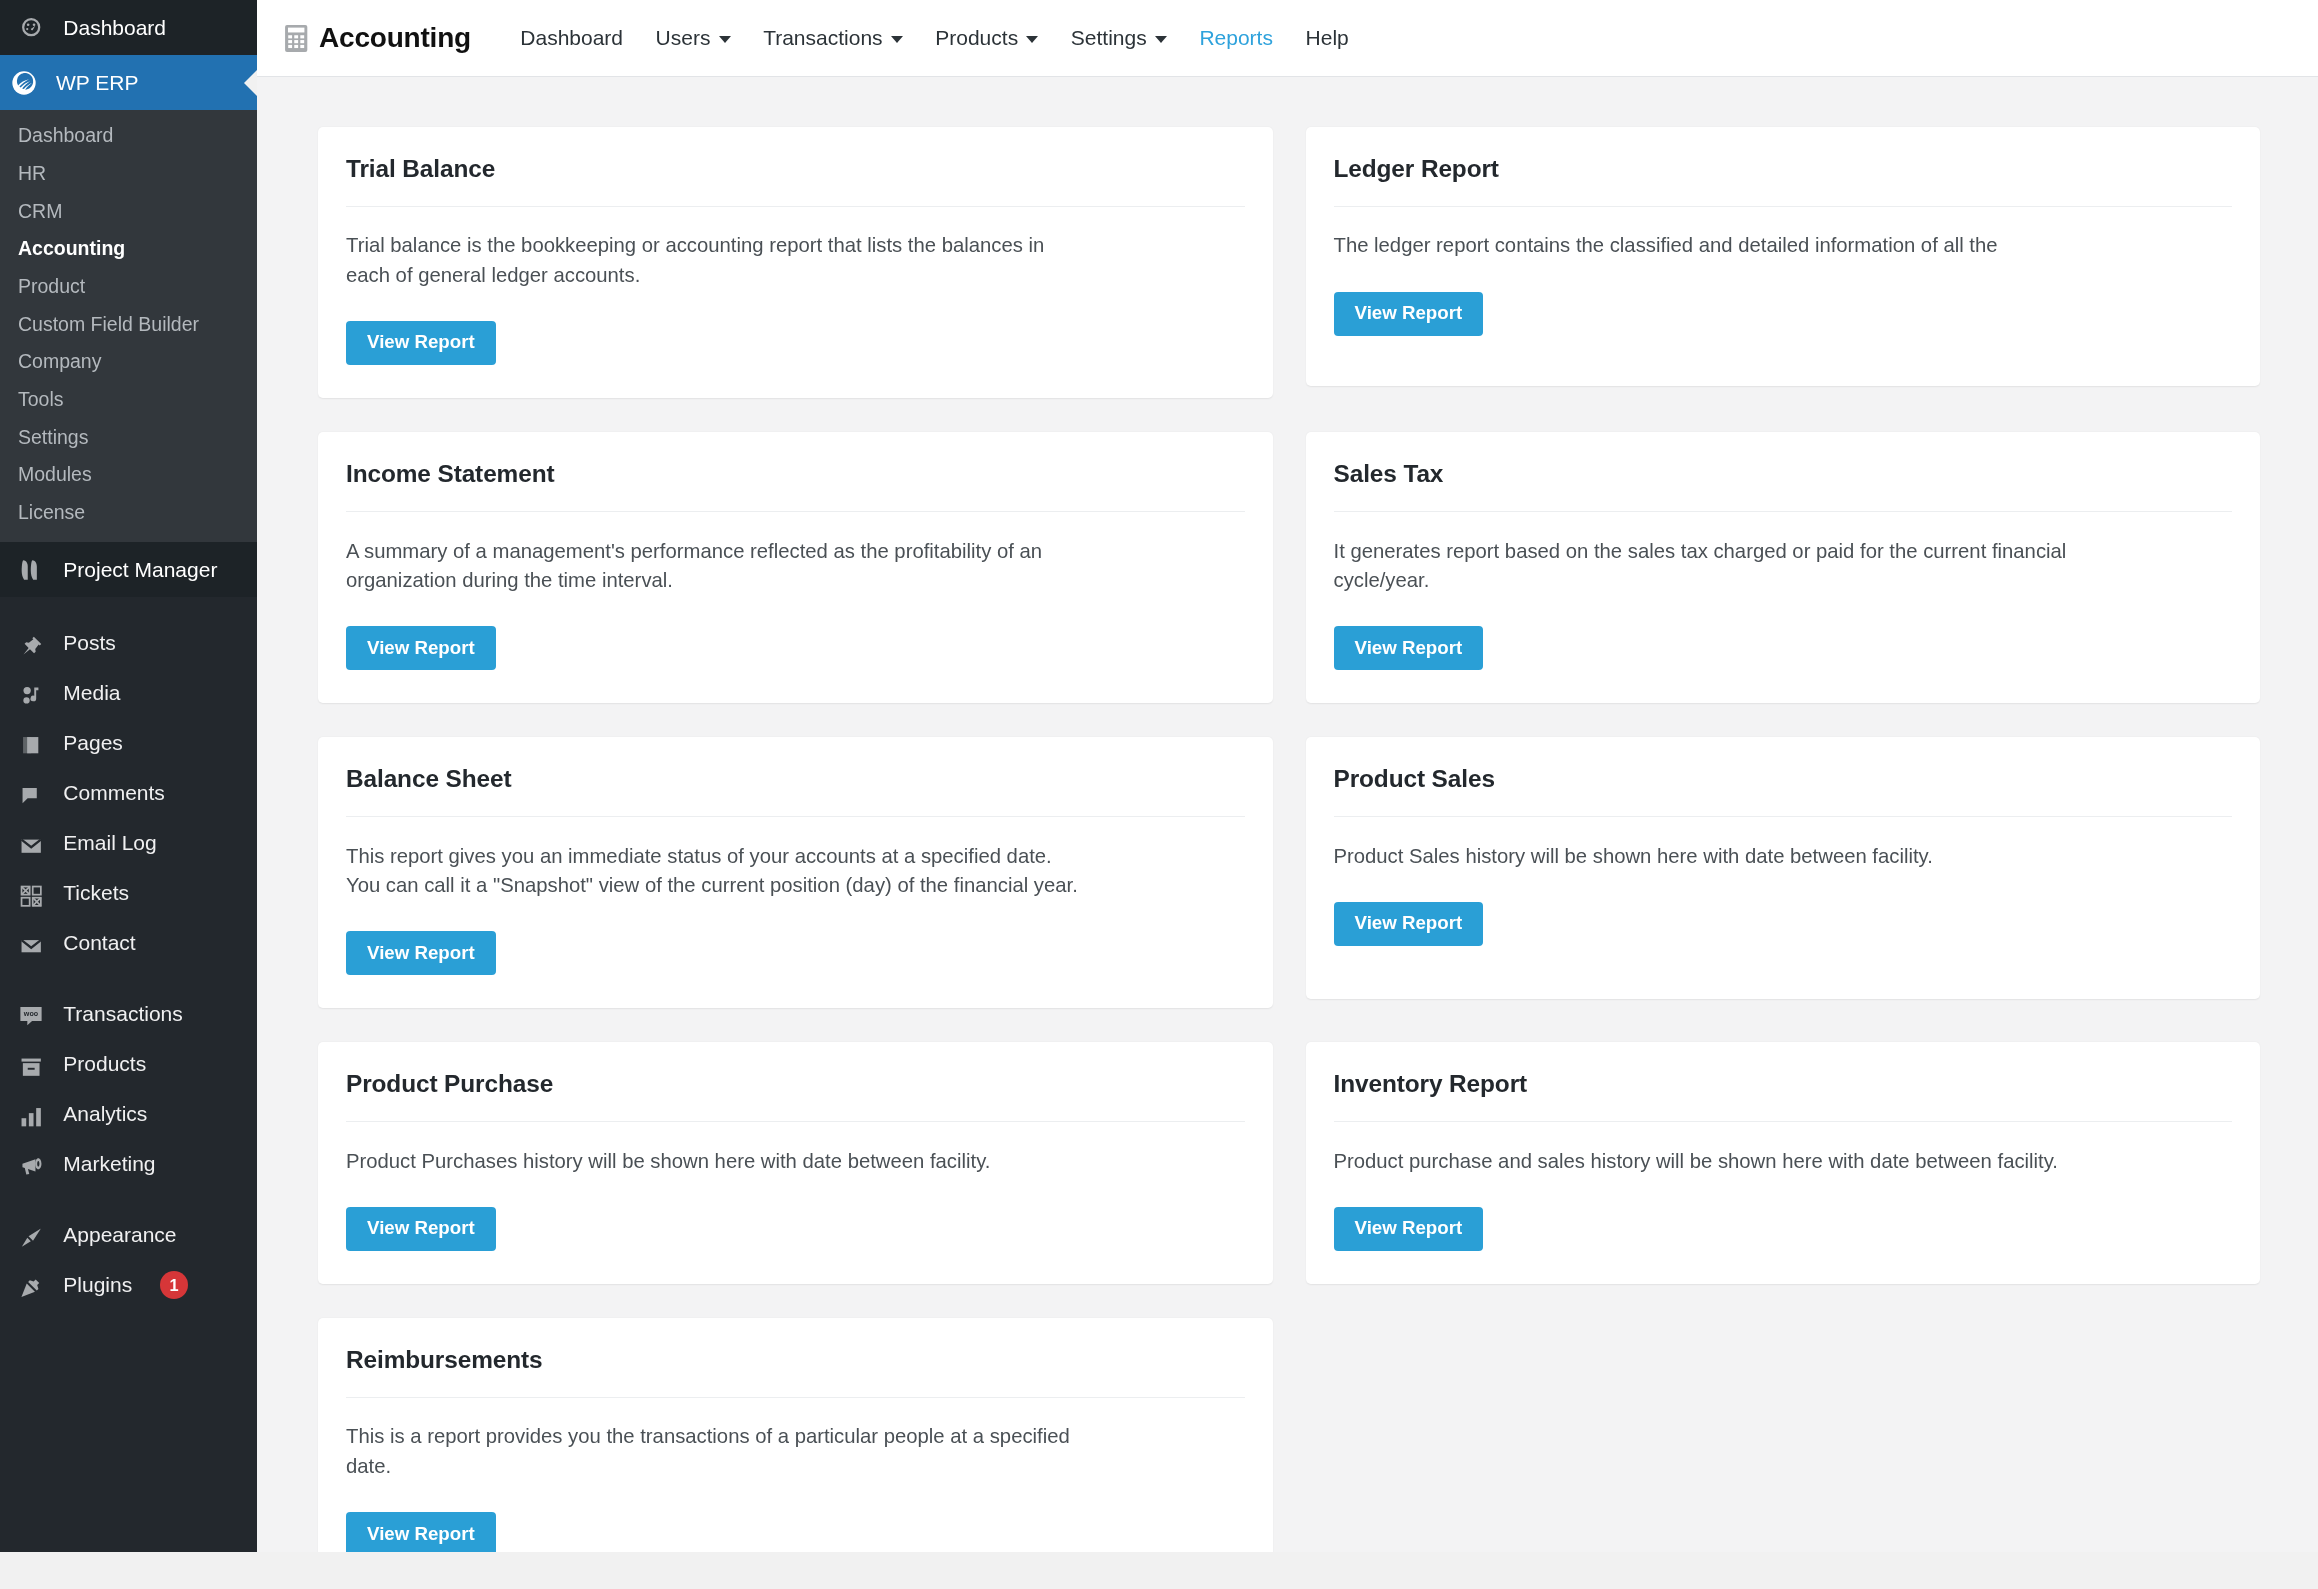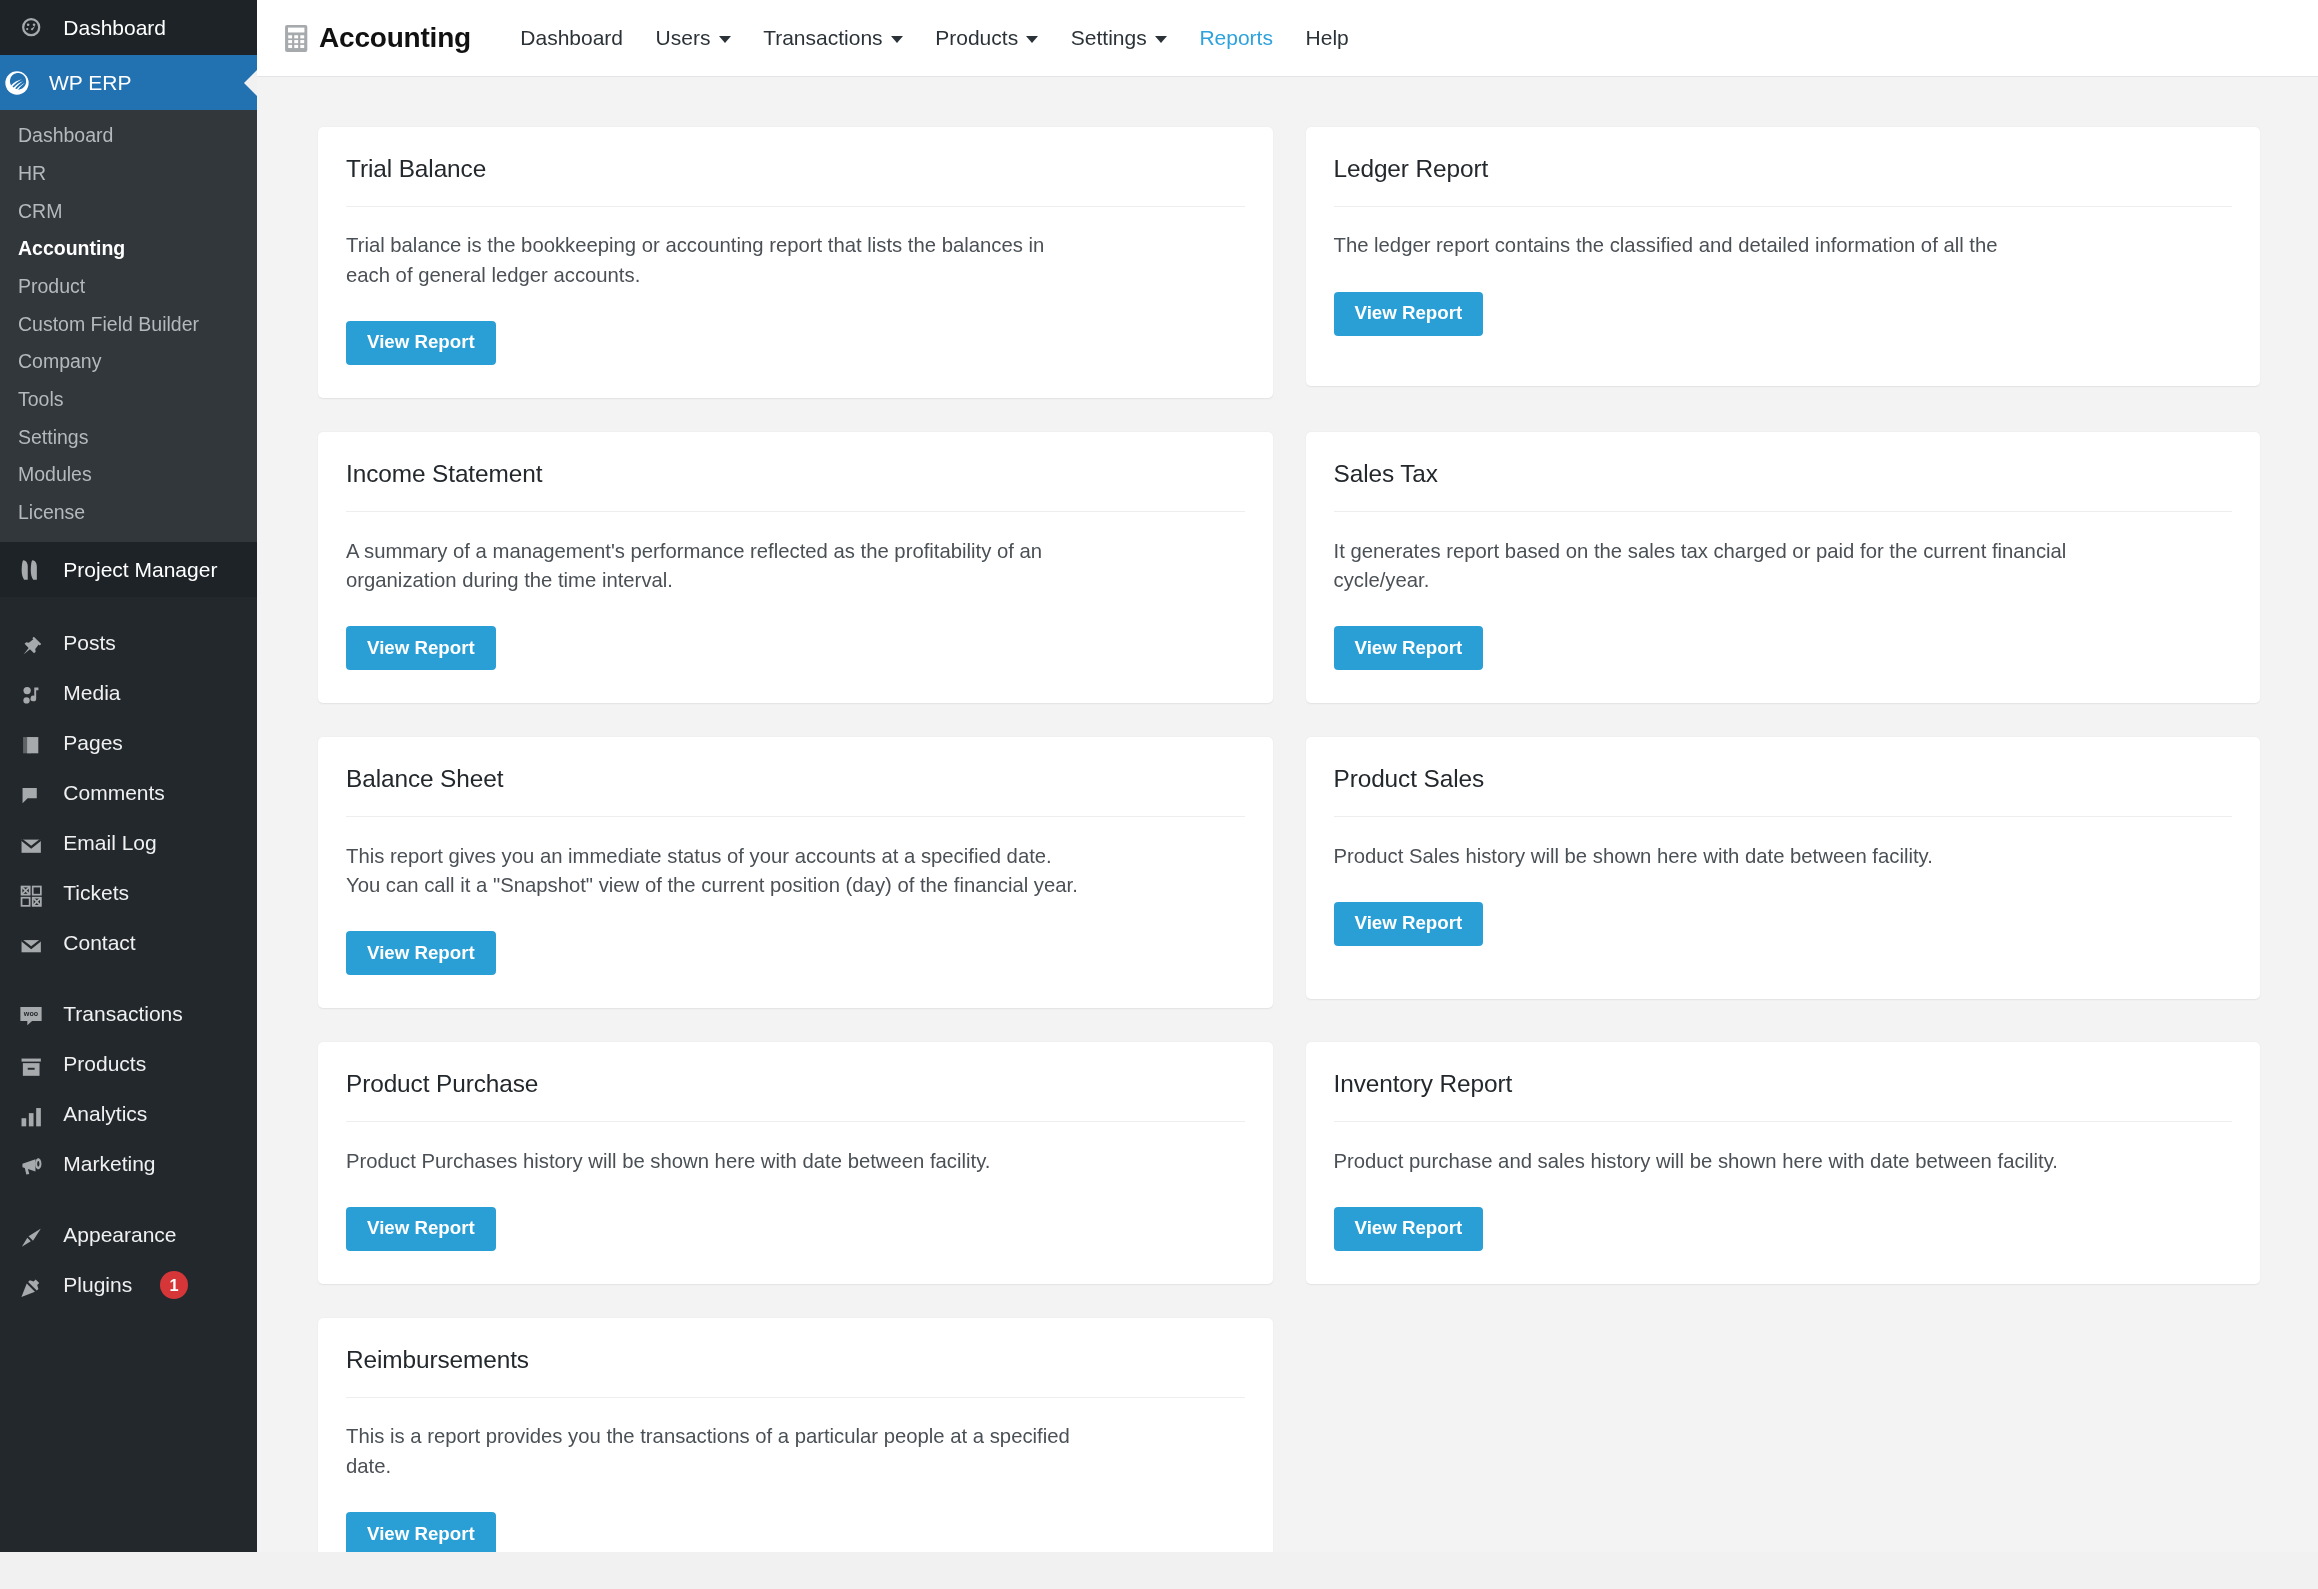--- a/index.html
+++ b/index.html
@@ -38,21 +38,21 @@
     color: #fff;
     font-size: 21px;
     background: #1d2327;
   }
   .sb-top-item .sb-ico { flex: 0 0 29px; width: 29px; height: 29px; display:flex; align-items:center; justify-content:center; }
 
   .sb-erp {
     display: flex;
     align-items: center;
     gap: 18px;
-    padding-left: 3px;
+    padding-left: 10px;
     height: 55px;
     background: #2271b1;
     color: #fff;
     font-size: 21px;
     position: relative;
   }
   .sb-erp::after {
     content: "";
     position: absolute;
     right: 0; top: 50%;
@@ -167,21 +167,21 @@
 
   .card {
     background: #fff;
     border-radius: 4.9px;
     box-shadow: 0 0.8px 1.6px rgba(0,0,0,0.07);
     padding: 28px 28px 33px 28px;
   }
   .card-title {
     font-size: 24.4px;
     color: #23282d;
-    font-weight: normal;
+    font-weight: bold;
     padding-bottom: 23px;
     border-bottom: 0.8px solid #eceef0;
     letter-spacing: -0.1px;
   }
   .card-desc {
     font-size: 20.3px;
     line-height: 1.45;
     color: #4a5055;
     padding-top: 24.4px;
     max-width: 903px;

